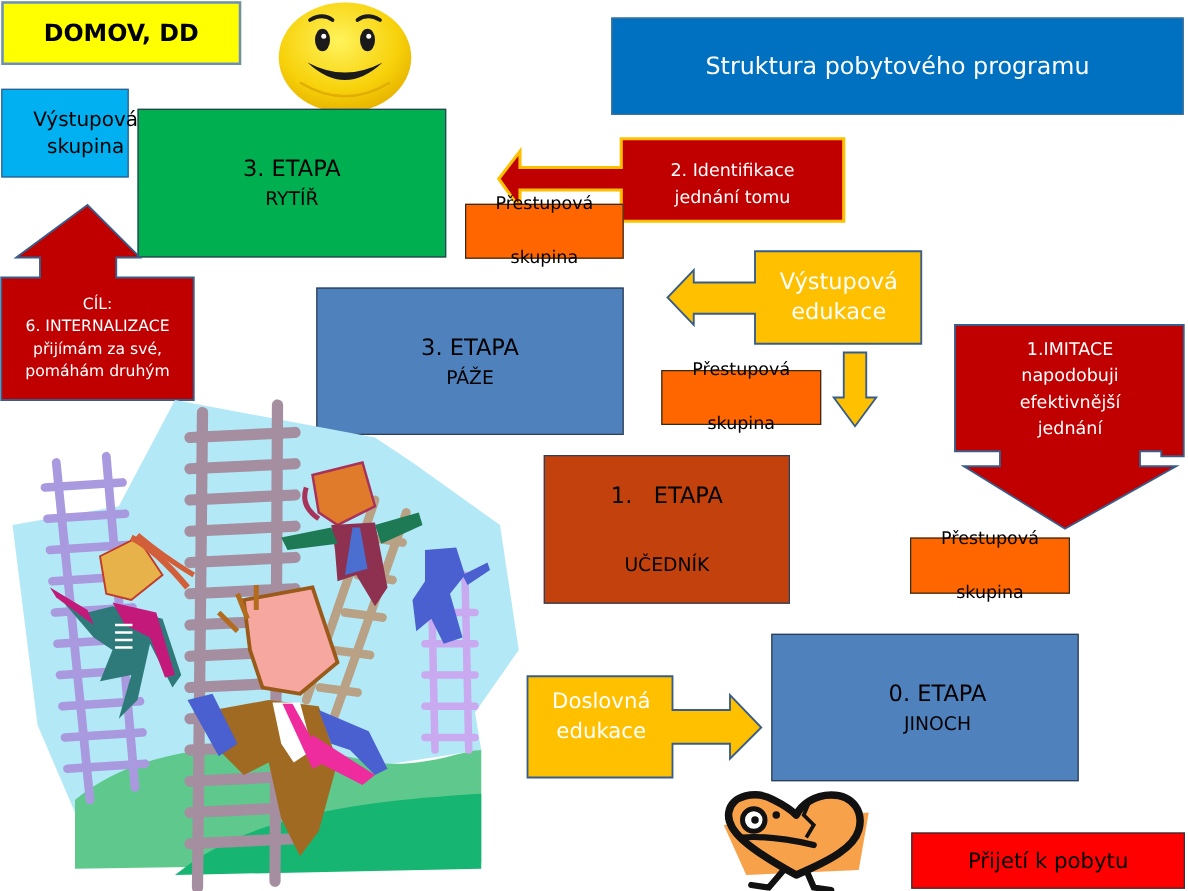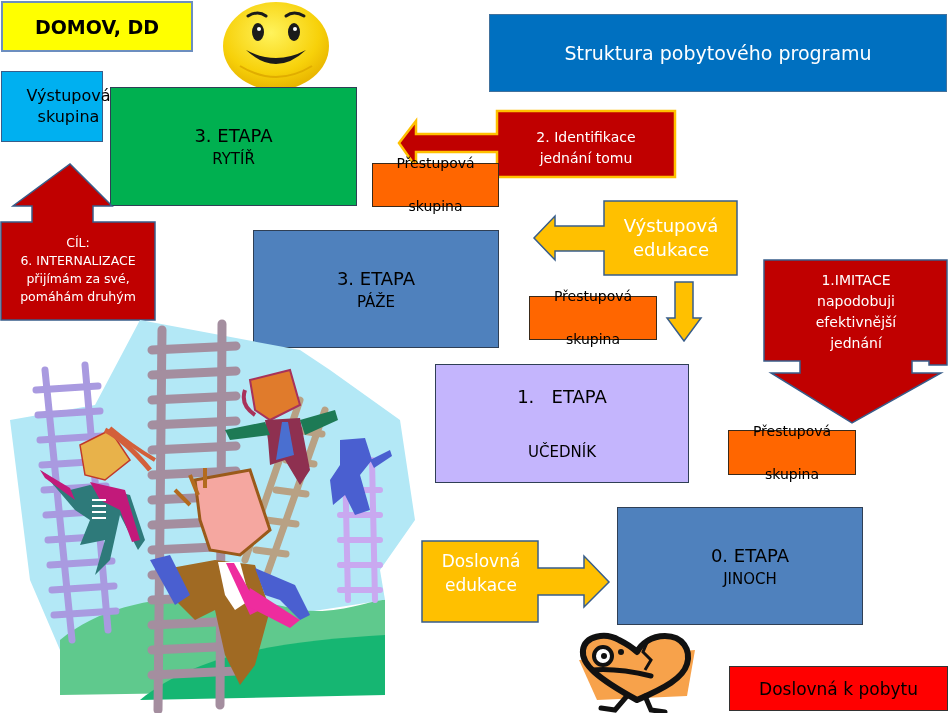--- a/index.html
+++ b/index.html
@@ -11,21 +11,21 @@
                font-weight: bold; font-size: 19px; color: #000; }
   .header { left: 489px; top: 14px; width: 458px; height: 78px; background: #0070c0; border: 1px solid #41719c;
             color: #fff; font-size: 19px; }
   .exit-group { left: 1px; top: 71px; width: 102px; height: 71px; background: #00b0f0; border: 1px solid #385d8a;
                 color: #000; font-size: 16px; line-height: 1.3; padding-left: 33px; }
   .stage { border: 1px solid #2f3f55; color: #000; }
   .stage .st-title { font-size: 18px; }
   .stage .st-sub { font-size: 15px; margin-top: 4px; }
   .stage3 { left: 110px; top: 87px; width: 247px; height: 119px; background: #00b050; }
   .stage2 { left: 253px; top: 230px; width: 246px; height: 118px; background: #4f81bd; }
-  .stage1 { left: 435px; top: 364px; width: 254px; height: 119px; background: #c4b5fd; gap: 32px; }
+  .stage1 { left: 435px; top: 364px; width: 197px; height: 119px; background: #c2410c; gap: 32px; }
   .stage0 { left: 617px; top: 507px; width: 246px; height: 118px; background: #4f81bd; padding-left: 20px; }
   .transfer { background: #ff6600; border: 1px solid #3a2a1a; color: #000; font-size: 14px; line-height: 1.35; gap: 24px; }
   .tr1 { left: 372px; top: 163px; width: 127px; height: 44px; }
   .tr2 { left: 529px; top: 296px; width: 128px; height: 44px; }
   .tr3 { left: 728px; top: 430px; width: 128px; height: 45px; }
   .admission { left: 729px; top: 666px; width: 219px; height: 45px; background: #ff0000; border: 1px solid #333;
                color: #000; font-size: 17px; }
   svg.shape { position: absolute; overflow: visible; }
   .arrow-text { position: absolute; display: flex; flex-direction: column; align-items: center; justify-content: center;
                 text-align: center; box-sizing: border-box; }
@@ -152,21 +152,21 @@
   <path d="M82 8 L76 22 L84 30 L78 40" stroke="#111" stroke-width="3" fill="none"></path>
   <circle cx="36" cy="26" r="9" fill="#fff" stroke="#111" stroke-width="4"></circle>
   <circle cx="37" cy="26" r="3" fill="#111"></circle>
   <circle cx="54" cy="22" r="3" fill="#111"></circle>
   <path d="M26 40 Q50 38 84 46" stroke="#111" stroke-width="5" fill="none" stroke-linecap="round"></path>
   <path d="M60 66 L48 80 L34 78" stroke="#111" stroke-width="5" fill="none" stroke-linecap="round"></path>
   <path d="M78 66 L84 80 L98 82" stroke="#111" stroke-width="5" fill="none" stroke-linecap="round"></path>
 </svg>
 
 <div class="abs box admission">
-  <span>Doslovná k pobytu</span>
+  <span>Přijetí k pobytu</span>
 </div>
 
 <svg class="shape" style="left:0;top:310px;" width="420" height="403" viewBox="0 0 420 403">
 
   <path d="M10 110 L95 95 L140 10 L300 40 L330 60 L400 110 L415 210 L380 260 L385 290 L60 340 L30 270 Z" fill="#b3e8f6"></path>
 
   <path d="M60 330 C120 280 220 280 300 300 C340 305 370 290 385 290 L385 380 L60 385 Z" fill="#5fc98d"></path>
   <path d="M140 390 C200 340 300 330 385 325 L385 385 L140 390 Z" fill="#16b672"></path>
 
   <g stroke="#a99ae0" stroke-width="7" stroke-linecap="round">

